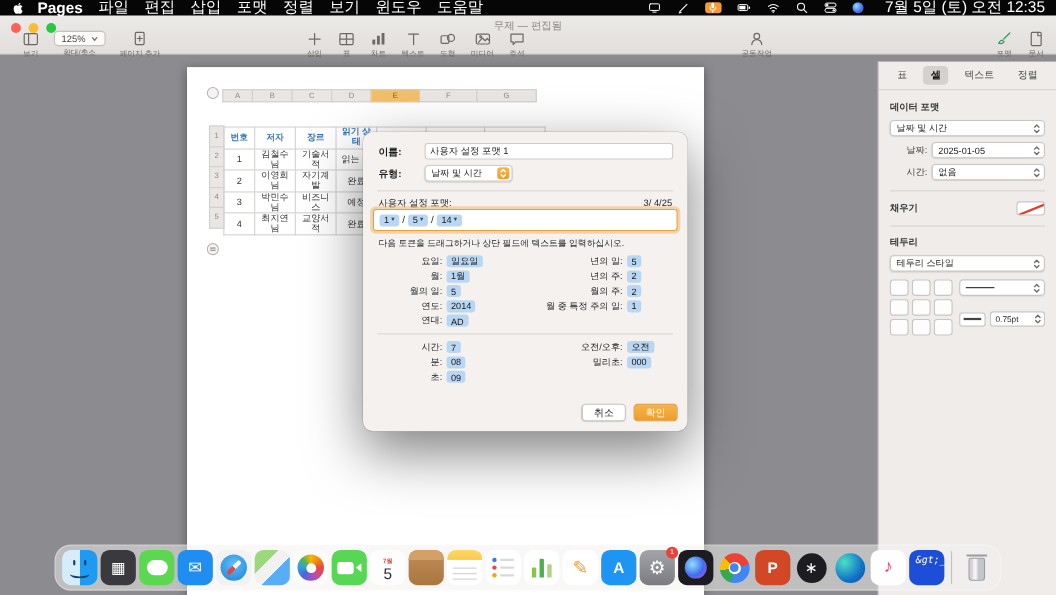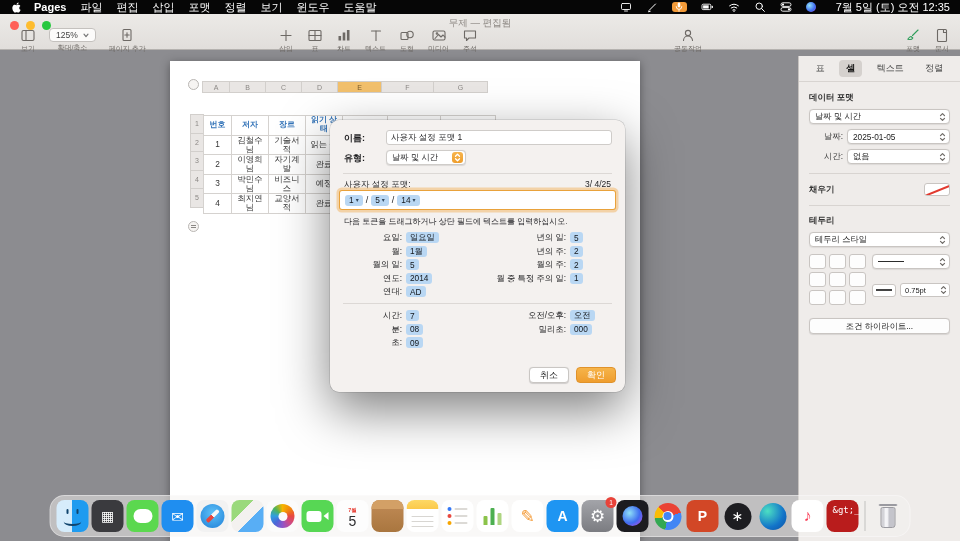--- a/index.html
+++ b/index.html
@@ -2,21 +2,21 @@
 <html><head>
 <meta charset="utf-8">
 <style>
   * { margin:0; padding:0; box-sizing:border-box; }
   html,body { width:960px; height:541px; overflow:hidden; }
   #app { position:relative; width:960px; height:541px; background:#8c8c90;
          font-family:"Liberation Sans","DejaVu Sans",sans-serif; color:#222; }
 
   
   .menubar { position:absolute; top:0; left:0; right:0; height:14px; background:#060606;
-             display:flex; align-items:center; padding:4px 10px; color:#fff; font-size:11px; z-index:60; }
+             display:flex; align-items:center; padding:4px 10px; color:#fff; font-size:14px; z-index:60; }
   .mitem { padding:0 7px; white-space:nowrap; }
   .mitem.appname { font-weight:bold; }
   .apple { display:flex; align-items:center; padding:0 6px 0 2px; }
   .mspacer { flex:1; }
   .mstatus { display:flex; align-items:center; gap:14px; }
   .mstatus svg { display:block; }
   .micpill { width:15px; height:10px; border-radius:3px; background:#f29a38; display:flex; align-items:center; justify-content:center; }
   .siridot { width:10px; height:10px; border-radius:50%; background:radial-gradient(circle at 35% 35%, #8fe0f7, #3f6cf0 60%, #b052e8 95%); }
   .mclock { padding-left:6px; white-space:nowrap; }
 
@@ -198,21 +198,21 @@
   .d-chrome .hub { width:11px; height:11px; border-radius:50%; background:#fff; display:flex; align-items:center; justify-content:center; }
   .d-chrome .cdot { width:7.5px; height:7.5px; border-radius:50%; background:#4285f4; }
   .d-ppt { background:#d24726; }
   .d-chatgpt { background:transparent; }
   .d-chatgpt .orb { width:27px; height:27px; border-radius:50%; background:#1d1d21; color:#fff;
                     display:flex; align-items:center; justify-content:center; font-size:14px; }
   .d-edge { background:transparent; }
   .d-edge .orb { width:27px; height:27px; border-radius:50%;
                  background:radial-gradient(circle at 30% 30%,#4ce0c3,#1274c9 60%,#0d4fa0); }
   .d-music { background:#fff; } .d-music .g { color:#fa3c55; font-size:16px; font-weight:normal; }
-  .d-terminal { background:#b91c1c; }
+  .d-terminal { background:#1d4ed8;font-style:italic; }
   .d-terminal .term { position:absolute; top:5px; left:6px; font-family:"DejaVu Sans Mono",monospace;
                       font-size:9px; color:#fff; }
   .d-trash { background:transparent; flex-direction:column; }
   .d-trash .binlid { width:19px; height:2.5px; background:#e7e7ea; border:0.5px solid #9a9aa0; border-radius:1px; margin-bottom:1px; }
   .d-trash .bin { width:15px; height:21px; border:0.5px solid #9a9aa0; border-radius:2px 2px 3px 3px;
                   background:linear-gradient(90deg,#d3d3d8 0 18%,#f4f4f7 30% 45%,#c4c4cb 60% 100%); }
 </style>
 </head>
 <body>
 
@@ -670,21 +670,20 @@
               <span class="arr">
                   <svg width="7" height="10" viewBox="0 0 7 10">
                     <path d="M1.5 3.6 L3.5 1.6 L5.5 3.6"></path>
                     <path d="M1.5 6.4 L3.5 8.4 L5.5 6.4"></path>
                   </svg>
                 </span>
             </span>
           </div>
         </div>
       </div>
-      <div class="condbtn">조건 하이라이트...</div>
     </div>
   </div>
 
   <div class="dock">
     <div class="dicon d-finder">
         <span class="eye l"></span>
         <span class="eye r"></span>
         <span class="smile"></span>
       </div>
     <div class="dicon d-launchpad">

